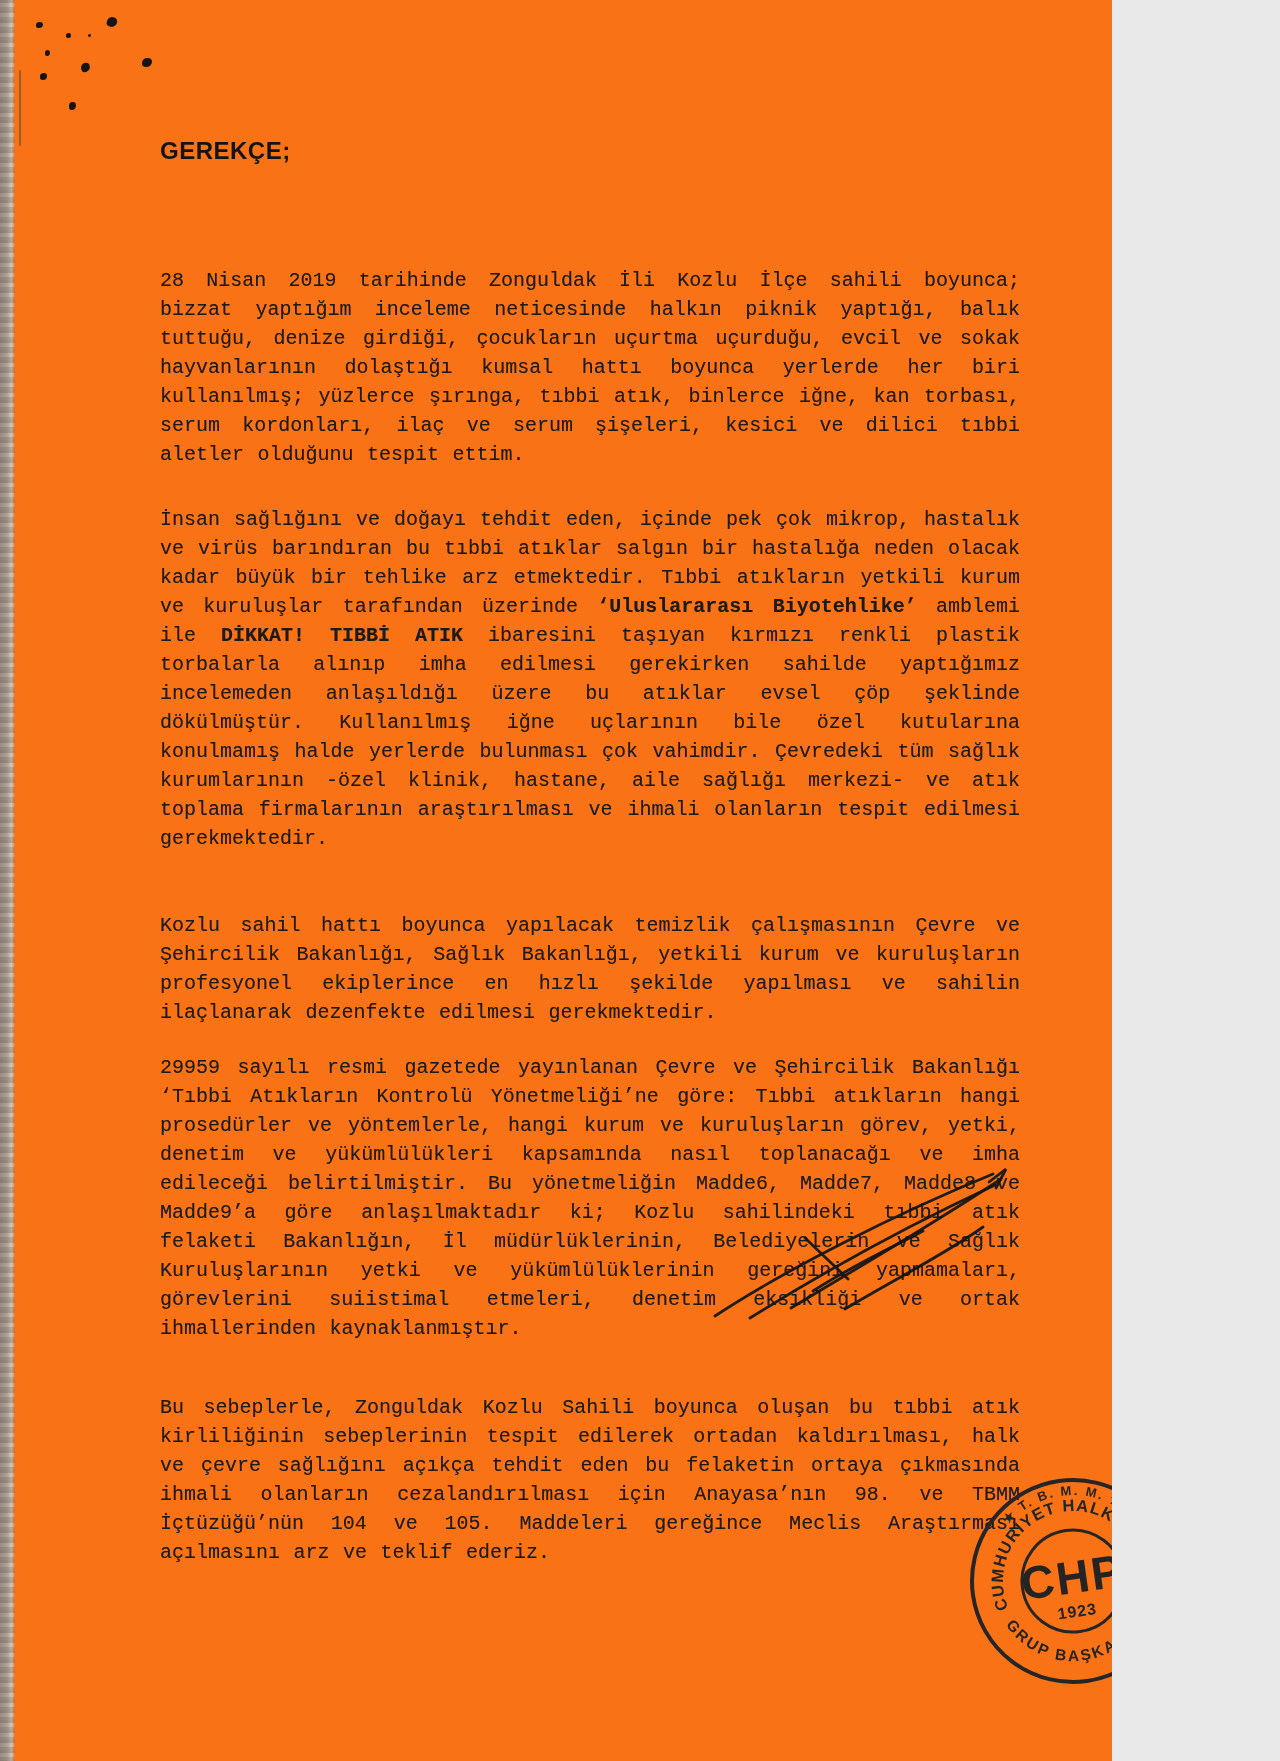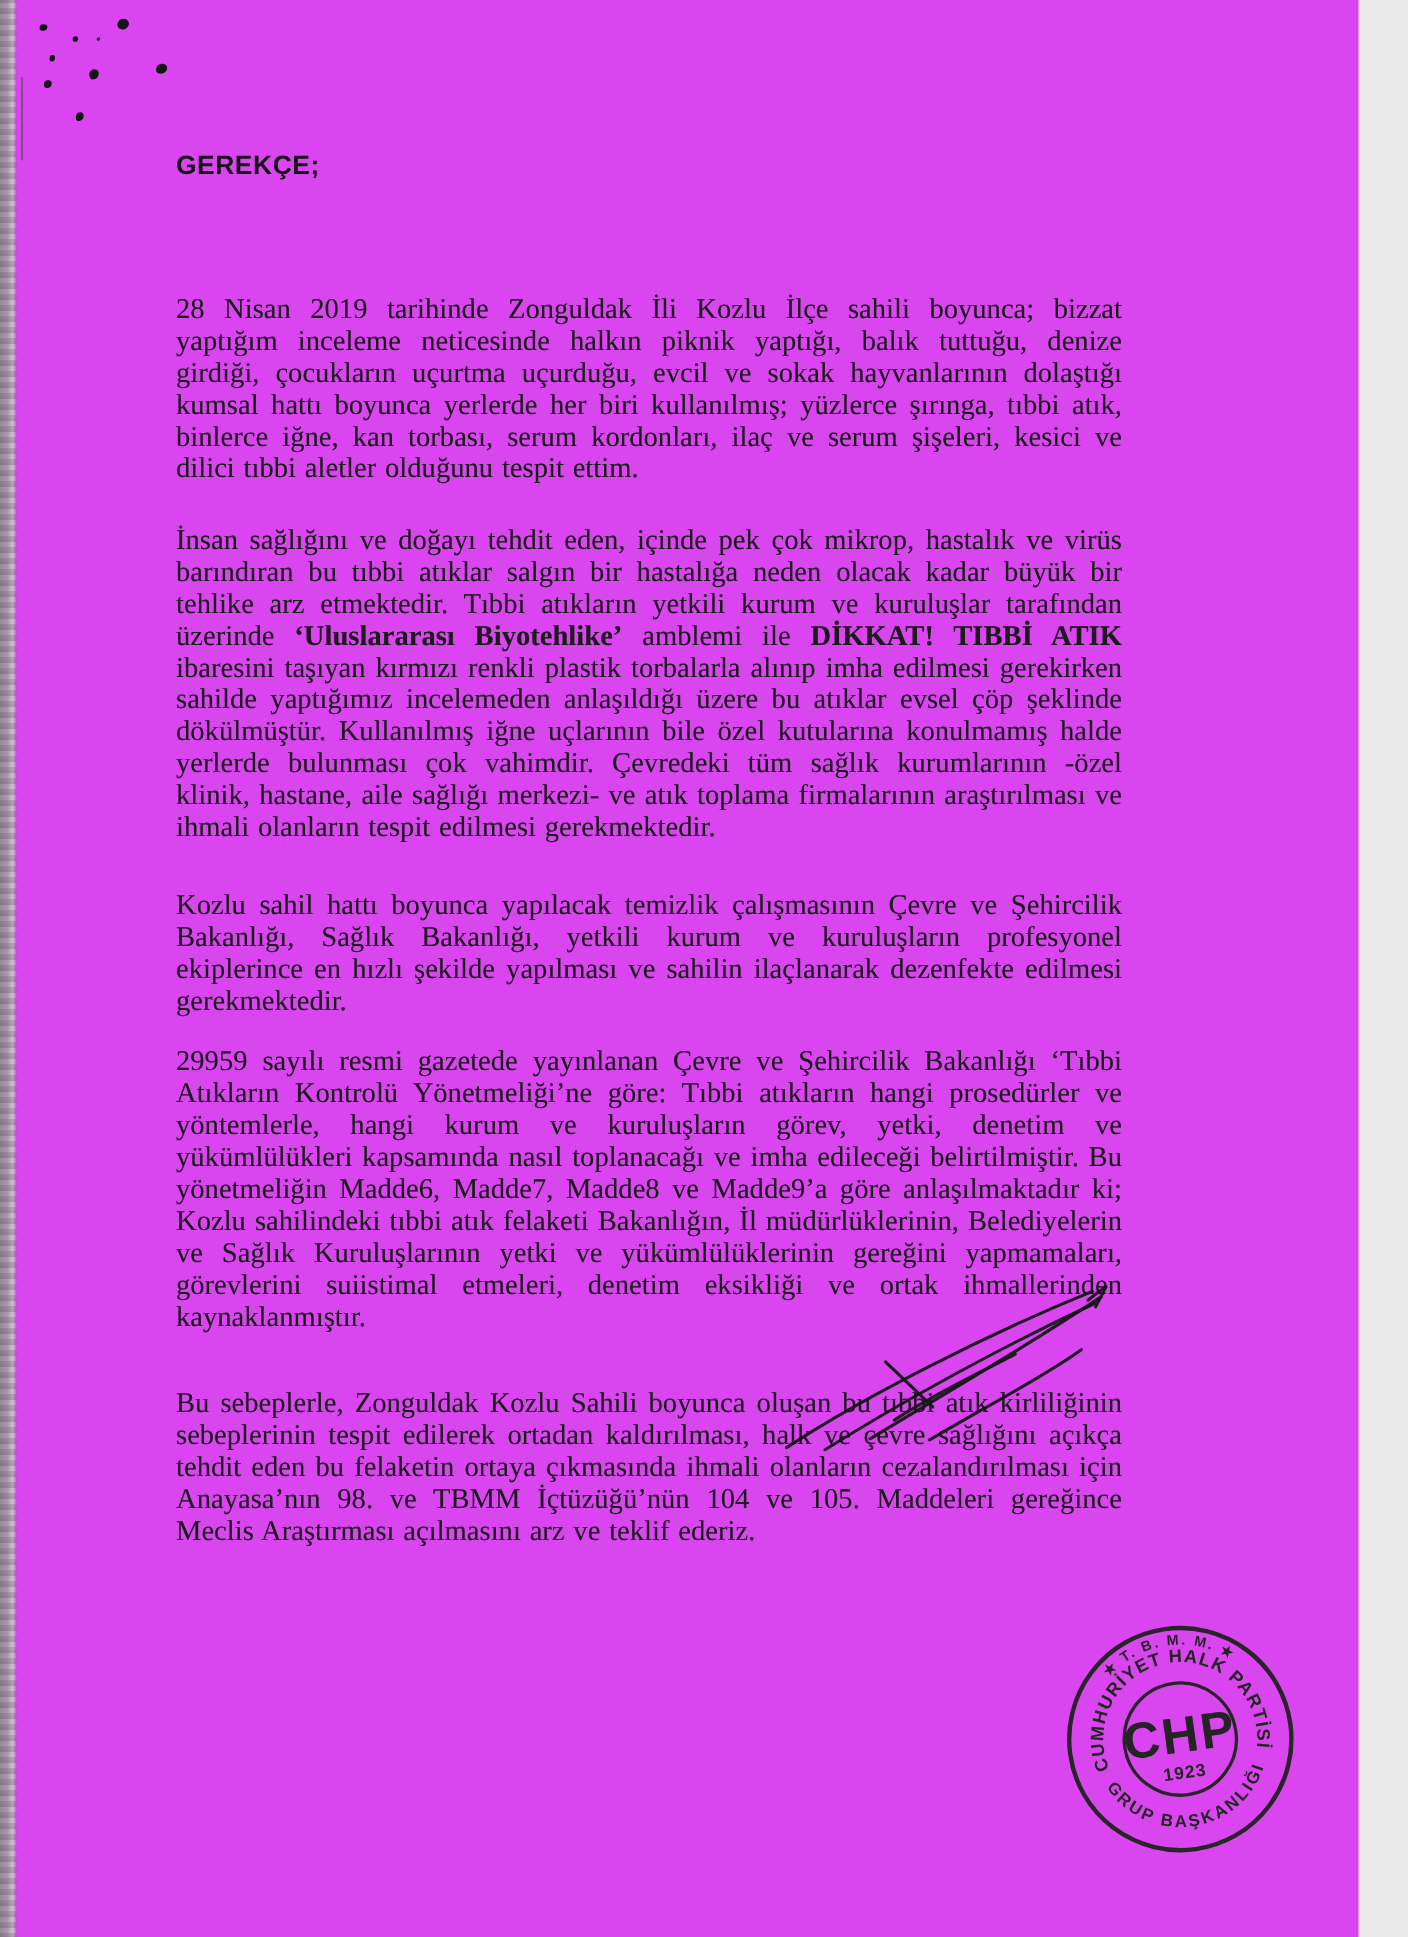--- a/index.html
+++ b/index.html
@@ -1,19 +1,19 @@
 <!DOCTYPE html>
 <html lang="tr"><head>
 <meta charset="utf-8">
 <style>
   html,body{margin:0;padding:0;background:#e9e9e9;}
   .page{
     position:relative;
-    width:1235px;height:1761px;
-    background:#d946ef;
+    width:1112px;height:1761px;
+    background:#f97316;
     overflow:hidden;
     color:#1c1c1c;
   }
   
   .scan-edge{
     position:absolute;left:0;top:0;width:15px;height:100%;
     background-image:
       repeating-linear-gradient(to bottom,
         rgba(70,70,70,.28) 0 3px,
         rgba(150,150,150,.12) 3px 7px,
@@ -29,22 +29,22 @@
 
   .content{
     position:absolute;left:160px;top:136px;width:860px;
   }
   .doc-title{
     font-family:"Liberation Sans",sans-serif;
     font-weight:bold;font-size:24px;line-height:30px;
     letter-spacing:.5px;margin:0;color:#141414;
   }
   .para{
-    font-family:Liberation Serif, serif;
-    font-size:26px;line-height:29px;
+    font-family:Liberation Mono, monospace;
+    font-size:20px;line-height:29px;
     text-align:justify;text-justify:inter-word;
     word-spacing:1.5px;
     margin:0;color:#1b1b1b;
     text-shadow:0 0 .4px rgba(0,0,0,.35);
   }
   .para .b{font-weight:bold;margin-top:31px;}
 
   .signature-svg{position:absolute;left:695px;top:1158px;}
   .signature-svg path{stroke:#161616;stroke-width:2.8;fill:none;stroke-linecap:round;opacity:.95;}
 
@@ -74,21 +74,21 @@
   <div class="speck" style="left:142px;top:58px;width:10px;height:9px;"></div>
   <div class="speck" style="left:40px;top:73px;width:7px;height:7px;"></div>
   <div class="speck" style="left:69px;top:102px;width:7px;height:8px;"></div>
   <div class="speck" style="left:88px;top:34px;width:3px;height:3px;"></div>
 
   <div class="content">
     <h1 class="doc-title">GEREKÇE;</h1>
 
   <p class="para" style="margin-top: 100px;"><span>28 Nisan 2019 tarihinde Zonguldak İli Kozlu İlçe sahili boyunca; bizzat yaptığım inceleme neticesinde halkın piknik yaptığı, balık tuttuğu, denize girdiği, çocukların uçurtma uçurduğu, evcil ve sokak hayvanlarının dolaştığı kumsal hattı boyunca yerlerde her biri kullanılmış; yüzlerce şırınga, tıbbi atık, binlerce iğne, kan torbası, serum kordonları, ilaç ve serum şişeleri, kesici ve dilici tıbbi aletler olduğunu tespit ettim.</span></p>
       <p class="para" style="margin-top: 36px;"><span>İnsan sağlığını ve doğayı tehdit eden, içinde pek çok mikrop, hastalık ve virüs barındıran bu tıbbi atıklar salgın bir hastalığa neden olacak kadar büyük bir tehlike arz etmektedir. Tıbbi atıkların yetkili kurum ve kuruluşlar tarafından üzerinde </span><span class="b">‘Uluslararası Biyotehlike’</span><span> amblemi ile </span><span class="b">DİKKAT! TIBBİ ATIK</span><span> ibaresini taşıyan kırmızı renkli plastik torbalarla alınıp imha edilmesi gerekirken sahilde yaptığımız incelemeden anlaşıldığı üzere bu atıklar evsel çöp şeklinde dökülmüştür. Kullanılmış iğne uçlarının bile özel kutularına konulmamış halde yerlerde bulunması çok vahimdir. Çevredeki tüm sağlık kurumlarının -özel klinik, hastane, aile sağlığı merkezi- ve atık toplama firmalarının araştırılması ve ihmali olanların tespit edilmesi gerekmektedir.</span></p>
-      <p class="para" style="margin-top: 42px;"><span>Kozlu sahil hattı boyunca yapılacak temizlik çalışmasının Çevre ve Şehircilik Bakanlığı, Sağlık Bakanlığı, yetkili kurum ve kuruluşların profesyonel ekiplerince en hızlı şekilde yapılması ve sahilin ilaçlanarak dezenfekte edilmesi gerekmektedir.</span></p>
+      <p class="para" style="margin-top: 58px;"><span>Kozlu sahil hattı boyunca yapılacak temizlik çalışmasının Çevre ve Şehircilik Bakanlığı, Sağlık Bakanlığı, yetkili kurum ve kuruluşların profesyonel ekiplerince en hızlı şekilde yapılması ve sahilin ilaçlanarak dezenfekte edilmesi gerekmektedir.</span></p>
       <p class="para" style="margin-top: 26px;"><span>29959 sayılı resmi gazetede yayınlanan Çevre ve Şehircilik Bakanlığı ‘Tıbbi Atıkların Kontrolü Yönetmeliği’ne göre: Tıbbi atıkların hangi prosedürler ve yöntemlerle, hangi kurum ve kuruluşların görev, yetki, denetim ve yükümlülükleri kapsamında nasıl toplanacağı ve imha edileceği belirtilmiştir. Bu yönetmeliğin Madde6, Madde7, Madde8 ve Madde9’a göre anlaşılmaktadır ki; Kozlu sahilindeki tıbbi atık felaketi Bakanlığın, İl müdürlüklerinin, Belediyelerin ve Sağlık Kuruluşlarının yetki ve yükümlülüklerinin gereğini yapmamaları, görevlerini suiistimal etmeleri, denetim eksikliği ve ortak ihmallerinden kaynaklanmıştır.</span></p>
       <p class="para" style="margin-top: 50px;"><span>Bu sebeplerle, Zonguldak Kozlu Sahili boyunca oluşan bu tıbbi atık kirliliğinin sebeplerinin tespit edilerek ortadan kaldırılması, halk ve çevre sağlığını açıkça tehdit eden bu felaketin ortaya çıkmasında ihmali olanların cezalandırılması için Anayasa’nın 98. ve TBMM İçtüzüğü’nün 104 ve 105. Maddeleri gereğince Meclis Araştırması açılmasını arz ve teklif ederiz.</span></p>
     </div>
 
   <svg class="signature-svg" width="340" height="165" viewBox="0 0 340 165">
     <path d="M 20 158 C 90 112, 200 56, 298 16"></path>
     <path d="M 55 160 C 122 118, 212 68, 300 27"></path>
     <path d="M 96 150 C 152 116, 232 70, 306 21"></path>
     <path d="M 110 80 L 153 121"></path>
     <path d="M 118 133 C 160 106, 200 88, 228 73"></path>

